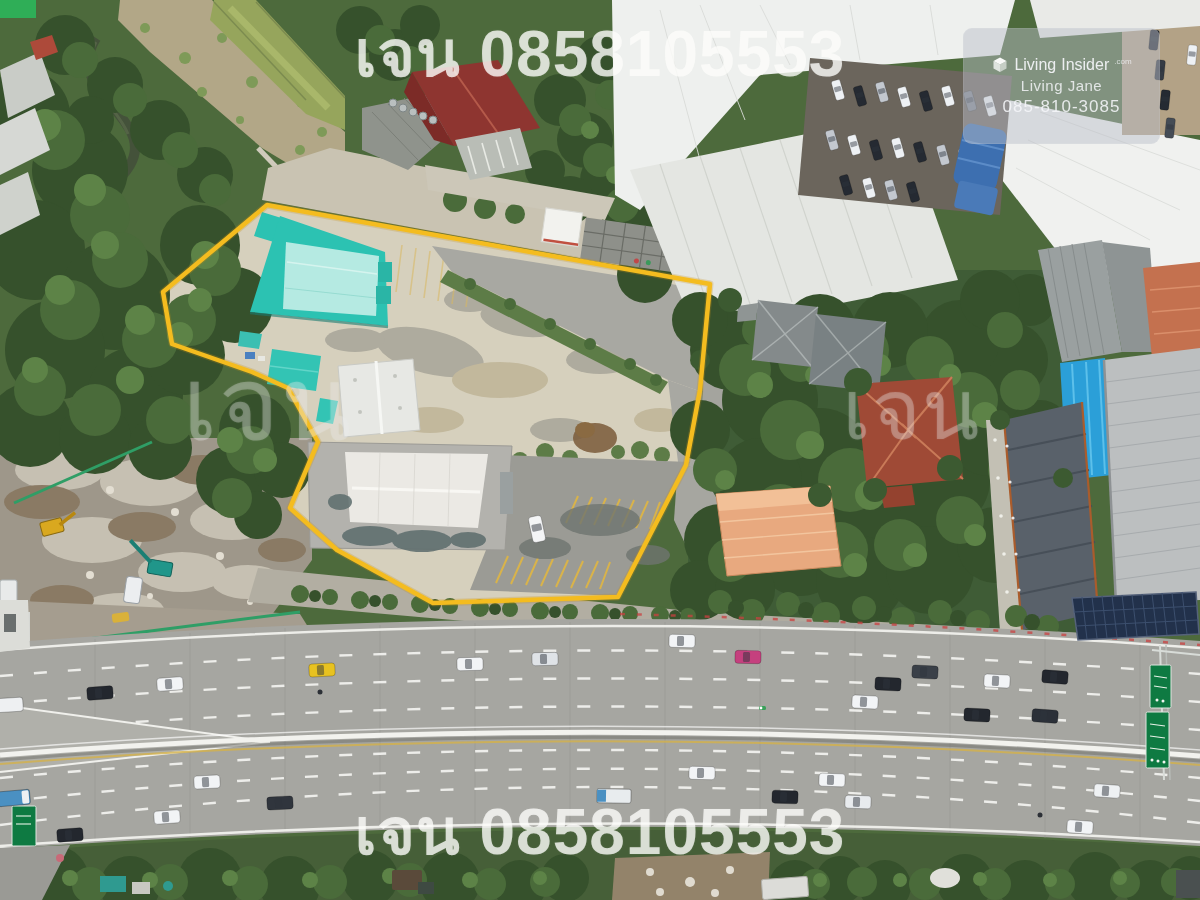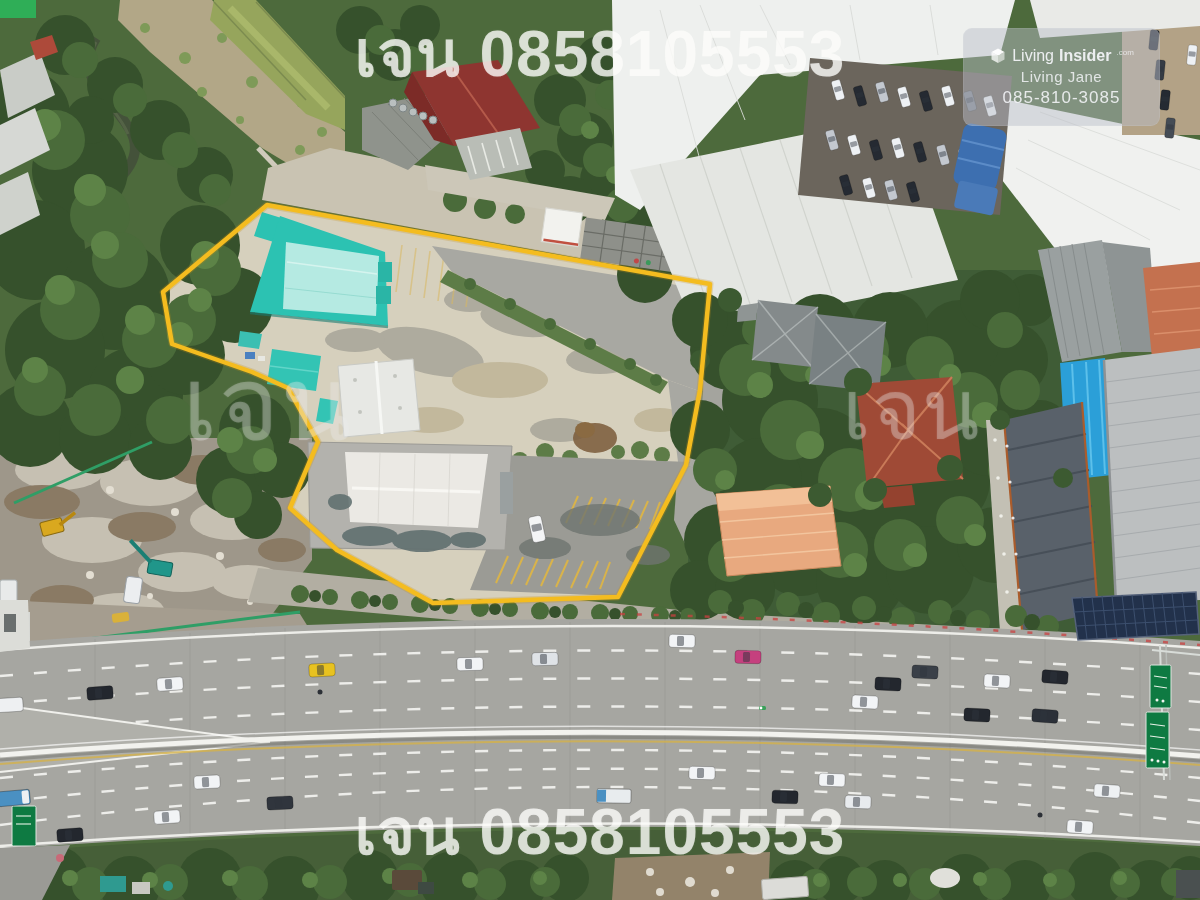--- a/index.html
+++ b/index.html
@@ -7,26 +7,26 @@
          font-family:"Liberation Sans","DejaVu Sans",sans-serif;background:#3b82f6;}
   #scene{position:absolute;left:0;top:0;}
   .wm{position:absolute;color:rgba(253,253,250,0.78);font-weight:bold;white-space:nowrap;
       letter-spacing:1px;line-height:1;text-shadow:0 0 2px rgba(255,255,255,0.12);}
   .wm-big{left:50%;transform:translateX(-50%);font-size:64px;}
   .wm-top{top:22px;}
   .wm-bottom{top:800px;}
   .wm-mid{font-size:104px;color:rgba(232,232,232,0.30);font-weight:normal;}
   .wm-mid-left{left:182px;top:352px;}
   .wm-mid-right{left:842px;top:368px;font-size:84px;}
-  .badge{position:absolute;left:963px;top:28px;width:197px;height:98px;border-radius:9px;
+  .badge{position:absolute;left:963px;top:28px;width:197px;height:116px;border-radius:9px;
          background:rgba(186,190,201,0.48);box-shadow:0 0 0 1px rgba(255,255,255,0.08) inset;
          display:flex;flex-direction:column;align-items:center;justify-content:center;gap:3px;
          color:rgba(245,246,250,0.92);}
   .badge .row1{display:flex;align-items:center;gap:5px;font-size:16px;}
-  .badge .row1 .bold{font-weight:bold;}
+  .badge .row1 .bold{font-weight:normal;}
   .badge .row1 .tld{font-size:8px;opacity:.8;align-self:flex-end;margin-bottom:8px;}
   .badge .name{font-size:15px;letter-spacing:.5px;opacity:.9;}
   .badge .phone{font-size:17px;letter-spacing:1px;opacity:.95;}
 </style>
 </head>
 <body>
 
 <div id="stage">
 <svg id="scene" width="1200" height="900" viewBox="0 0 1200 900">
   <defs>

